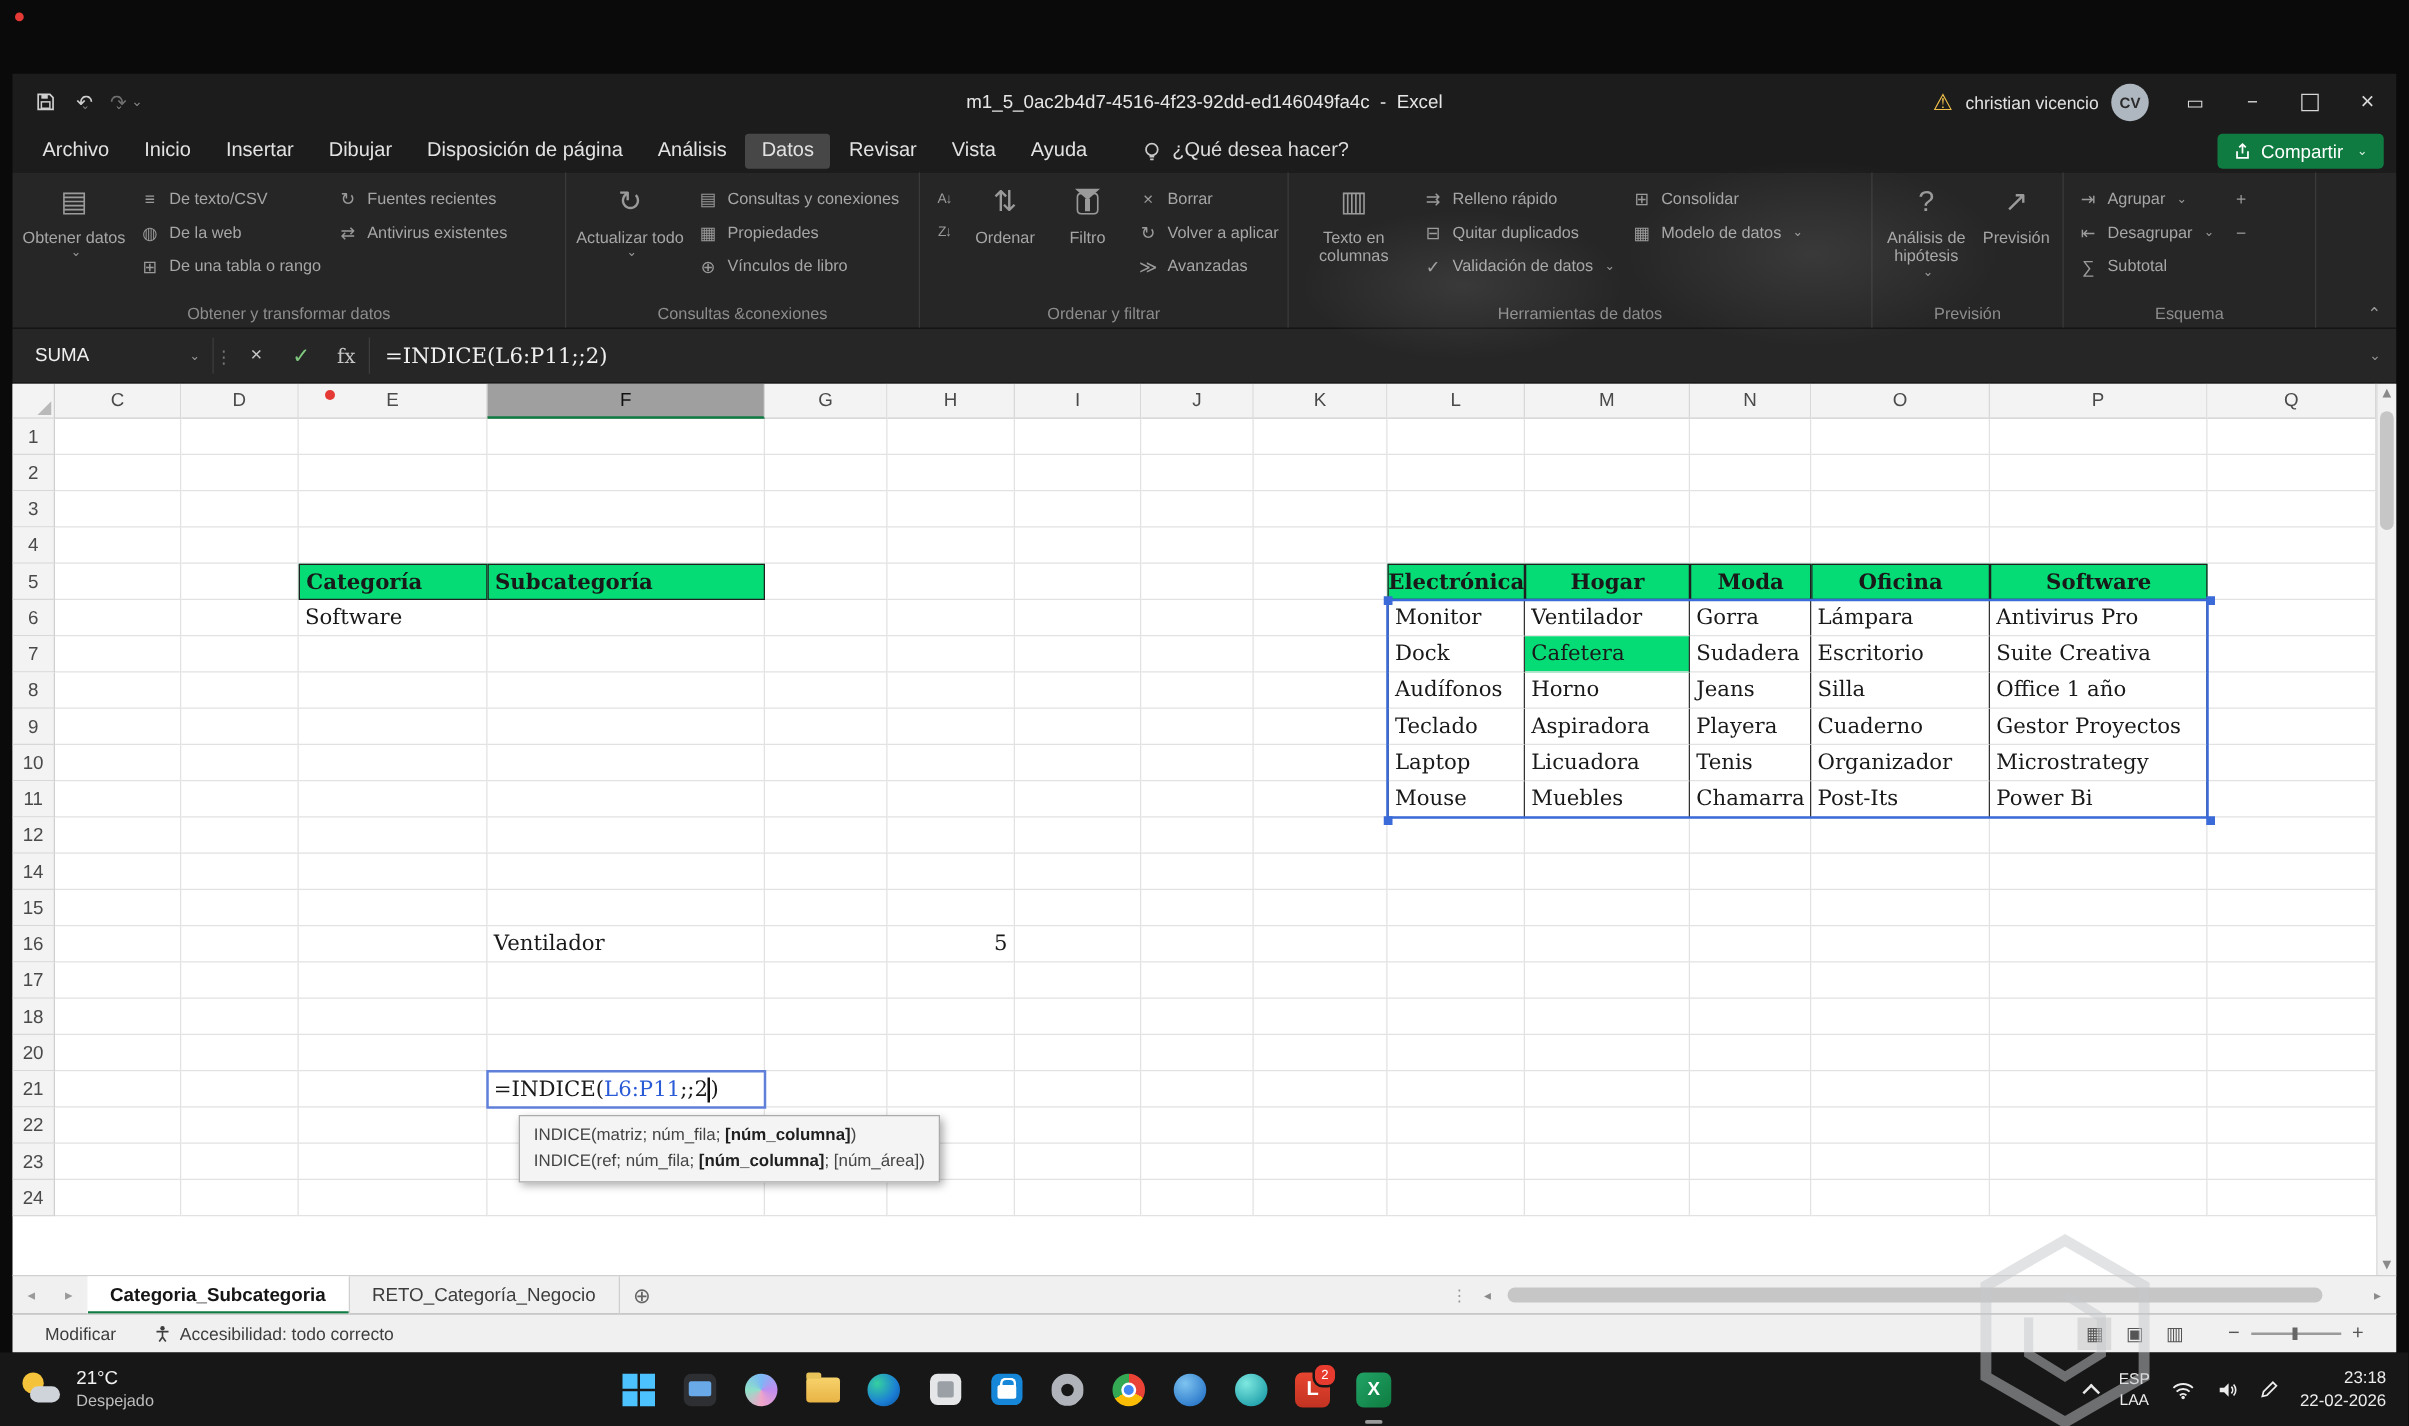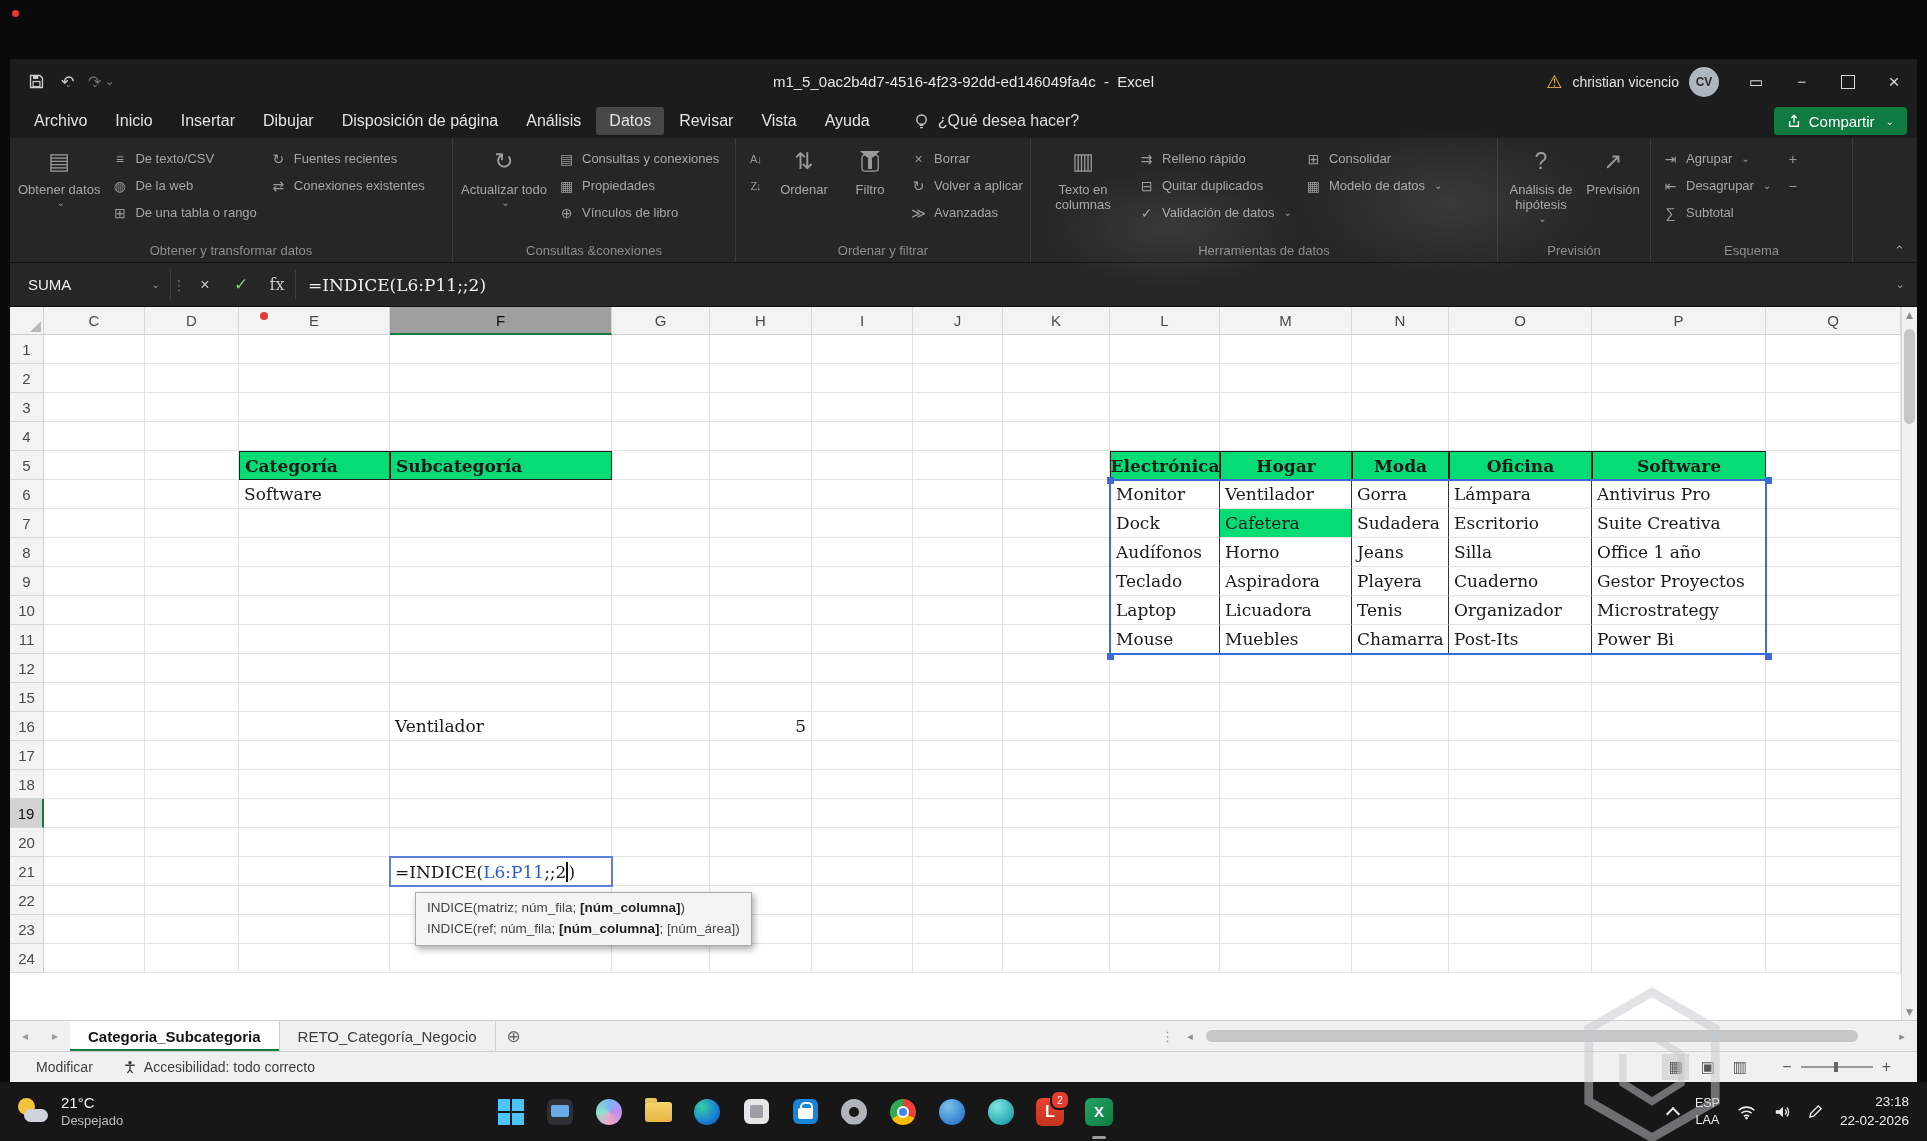--- a/index.html
+++ b/index.html
@@ -261,21 +261,21 @@
                   <span>De una tabla o rango</span>
                 </div>
               </div>
               <div class="scol">
                 <div class="smallbtn">
                   <span class="icn icn18">↻</span>
                   <span>Fuentes recientes</span>
                 </div>
                 <div class="smallbtn">
                   <span class="icn icn18">⇄</span>
-                  <span>Conexiones existentes</span>
+                  <span>Antivirus existentes</span>
                 </div>
               </div>
             </div>
             <div class="rgroup-label">Obtener y transformar datos</div>
           </div>
           <div class="rgroup" style="width: 283px;">
             <div class="rgroup-content">
               <div class="bigbtn">
                 <span class="icn icn30">↻</span>
                 <span>Actualizar todo</span>
@@ -667,20 +667,38 @@
             <div class="cell" style="width: 90px;"></div>
             <div class="cell" style="width: 107px;"></div>
             <div class="cell" style="width: 110px;"></div>
             <div class="cell" style="width: 132px;"></div>
             <div class="cell" style="width: 97px;"></div>
             <div class="cell" style="width: 143px;"></div>
             <div class="cell" style="width: 174px;"></div>
             <div class="cell" style="width: 135px;"></div>
           </div>
           <div class="grow">
+            <div class="rh">14</div>
+            <div class="cell" style="width: 101px;"></div>
+            <div class="cell" style="width: 94px;"></div>
+            <div class="cell" style="width: 151px;"></div>
+            <div class="cell" style="width: 222px;"></div>
+            <div class="cell" style="width: 98px;"></div>
+            <div class="cell" style="width: 102px;"></div>
+            <div class="cell" style="width: 101px;"></div>
+            <div class="cell" style="width: 90px;"></div>
+            <div class="cell" style="width: 107px;"></div>
+            <div class="cell" style="width: 110px;"></div>
+            <div class="cell" style="width: 132px;"></div>
+            <div class="cell" style="width: 97px;"></div>
+            <div class="cell" style="width: 143px;"></div>
+            <div class="cell" style="width: 174px;"></div>
+            <div class="cell" style="width: 135px;"></div>
+          </div>
+          <div class="grow">
             <div class="rh">15</div>
             <div class="cell" style="width: 101px;"></div>
             <div class="cell" style="width: 94px;"></div>
             <div class="cell" style="width: 151px;"></div>
             <div class="cell" style="width: 222px;"></div>
             <div class="cell" style="width: 98px;"></div>
             <div class="cell" style="width: 102px;"></div>
             <div class="cell" style="width: 101px;"></div>
             <div class="cell" style="width: 90px;"></div>
             <div class="cell" style="width: 107px;"></div>
@@ -722,38 +740,20 @@
             <div class="cell" style="width: 107px;"></div>
             <div class="cell" style="width: 110px;"></div>
             <div class="cell" style="width: 132px;"></div>
             <div class="cell" style="width: 97px;"></div>
             <div class="cell" style="width: 143px;"></div>
             <div class="cell" style="width: 174px;"></div>
             <div class="cell" style="width: 135px;"></div>
           </div>
           <div class="grow">
             <div class="rh">18</div>
-            <div class="cell" style="width: 101px;"></div>
-            <div class="cell" style="width: 94px;"></div>
-            <div class="cell" style="width: 151px;"></div>
-            <div class="cell" style="width: 222px;"></div>
-            <div class="cell" style="width: 98px;"></div>
-            <div class="cell" style="width: 102px;"></div>
-            <div class="cell" style="width: 101px;"></div>
-            <div class="cell" style="width: 90px;"></div>
-            <div class="cell" style="width: 107px;"></div>
-            <div class="cell" style="width: 110px;"></div>
-            <div class="cell" style="width: 132px;"></div>
-            <div class="cell" style="width: 97px;"></div>
-            <div class="cell" style="width: 143px;"></div>
-            <div class="cell" style="width: 174px;"></div>
-            <div class="cell" style="width: 135px;"></div>
-          </div>
-          <div class="grow">
-            <div class="rh sel">19</div>
             <div class="cell" style="width: 101px;"></div>
             <div class="cell" style="width: 94px;"></div>
             <div class="cell" style="width: 151px;"></div>
             <div class="cell" style="width: 222px;"></div>
             <div class="cell" style="width: 98px;"></div>
             <div class="cell" style="width: 102px;"></div>
             <div class="cell" style="width: 101px;"></div>
             <div class="cell" style="width: 90px;"></div>
             <div class="cell" style="width: 107px;"></div>
             <div class="cell" style="width: 110px;"></div>

